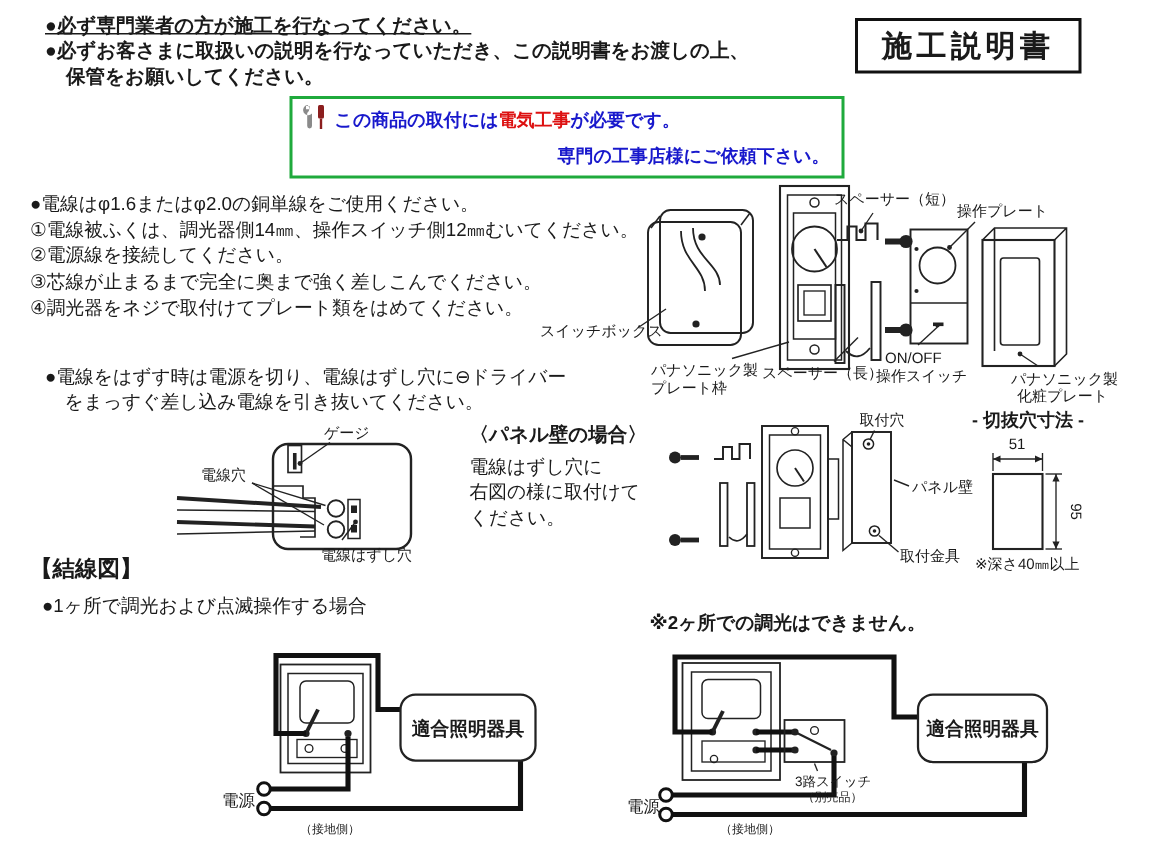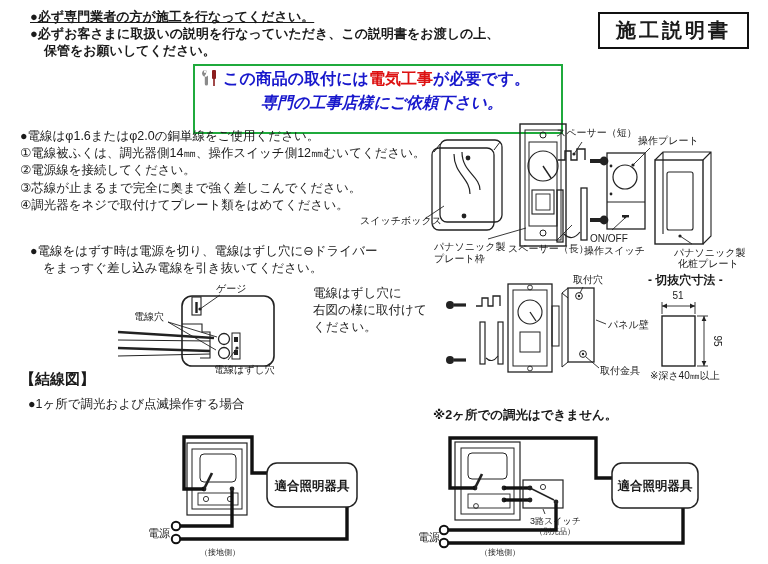--- a/index.html
+++ b/index.html
@@ -3,24 +3,24 @@
 <meta charset="utf-8">
 <style>
   html,body{margin:0;padding:0;background:#e8e8e8;}
   #page{position:relative;width:768px;height:564px;background:#ffffff;overflow:hidden;
         font-family:"Liberation Sans","DejaVu Sans",sans-serif;color:#1a1a1a;}
   .abs{position:absolute;}
   .hdr{font-size:13px;font-weight:bold;line-height:17px;white-space:nowrap;}
   .hdr .u{text-decoration:underline;}
   .hdr .indent{padding-left:14px;}
   .titlebox{border:2.5px solid #111;padding:3px 16px;font-size:20px;font-weight:bold;letter-spacing:3px;white-space:nowrap;}
-  .notice{border:2.5px solid #1faa3c;padding:2px 8px 19px 6px;font-size:16px;font-weight:bold;
+  .notice{border:2.5px solid #1faa3c;padding:2px 8px 3px 6px;font-size:12px;font-weight:bold;
           color:#1818cc;line-height:20px;white-space:nowrap;}
   .notice .em{color:#dd1111;}
-  .notice .l2{text-align:left;padding-left:60px;font-style:italic;}
+  .notice .l2{text-align:right;padding-left:60px;}
   .body-txt{font-size:12.5px;line-height:17.2px;white-space:nowrap;}
   .body-txt .indent{padding-left:13px;}
   .panelhd{font-size:13px;font-weight:bold;white-space:nowrap;}
   .cutout-title{font-size:12px;font-weight:bold;white-space:nowrap;}
   .small-note{font-size:10px;white-space:nowrap;}
   .wire-hd{font-size:15px;font-weight:bold;white-space:nowrap;}
   .case-t{font-size:12.5px;white-space:nowrap;line-height:16px;}
   .case-note{font-size:12.5px;font-weight:bold;white-space:nowrap;}
   svg{position:absolute;overflow:visible;}
   svg text{font-family:"Liberation Sans","DejaVu Sans",sans-serif;fill:#1a1a1a;}
@@ -30,21 +30,21 @@
 <body>
 
 <div id="page">
 
   <div class="abs hdr" style="left:30px;top:8px;">
     <div class="u">●必ず専門業者の方が施工を行なってください。</div>
     <div>●必ずお客さまに取扱いの説明を行なっていただき、この説明書をお渡しの上、</div>
     <div class="indent">保管をお願いしてください。</div>
   </div>
 
-  <div class="abs titlebox" style="left:570px;top:12px;margin-left:28px;">施工説明書</div>
+  <div class="abs titlebox" style="left:570px;top:12px;">施工説明書</div>
 
   <div class="abs notice" style="left:193px;top:64px;width:352px;">
     <div>
       <span class="toolicon">
         <svg style="position:static" width="18" height="20" viewBox="0 0 18 20">
           <path d="M4 2 a3.4 3.4 0 1 0 3 5.6 L7 16 a1.6 1.6 0 0 1-3.2 0 L3.8 7.4 A3.4 3.4 0 0 0 4 2 Z M3 2.6 l2.4 0 0 2.2 -2.4 0 Z" fill="#8a8a8a"></path>
           <rect x="11" y="2" width="4" height="9" rx="1" fill="#8b1e1e"></rect>
           <rect x="12.2" y="11" width="1.6" height="7" fill="#8b1e1e"></rect>
         </svg>
       </span><span>この商品の取付には</span><span class="em">電気工事</span><span>が必要です。</span>
@@ -84,20 +84,21 @@
     <line x1="58" y1="44" x2="107" y2="59" stroke="#222" stroke-width="0.9"></line>
     <line x1="58" y1="44" x2="106" y2="72" stroke="#222" stroke-width="0.9"></line>
     <line x1="118" y1="82" x2="127" y2="70" stroke="#222" stroke-width="0.9"></line>
     <circle cx="127" cy="70" r="1.6" fill="#222"></circle>
     <text x="106" y="14" font-size="10">ゲージ</text>
     <text x="24" y="42" font-size="10">電線穴</text>
     <text x="104" y="95" font-size="10">電線はずし穴</text>
   </svg>
 
   <div class="abs" style="left:313px;top:281px;">
+    <div class="panelhd">〈パネル壁の場合〉</div>
     <div class="body-txt" style="margin-top:4px;">電線はずし穴に</div>
     <div class="body-txt">右図の様に取付けて</div>
     <div class="body-txt">ください。</div>
   </div>
 
   <svg style="left:350px;top:116px;" width="418" height="152" viewBox="0 0 418 152">
 
     <g>
       <rect x="90" y="24" width="62" height="82" rx="7" fill="none" stroke="#222" stroke-width="1.3"></rect>
       <rect x="82" y="32" width="62" height="82" rx="7" fill="none" stroke="#222" stroke-width="1.3"></rect>

